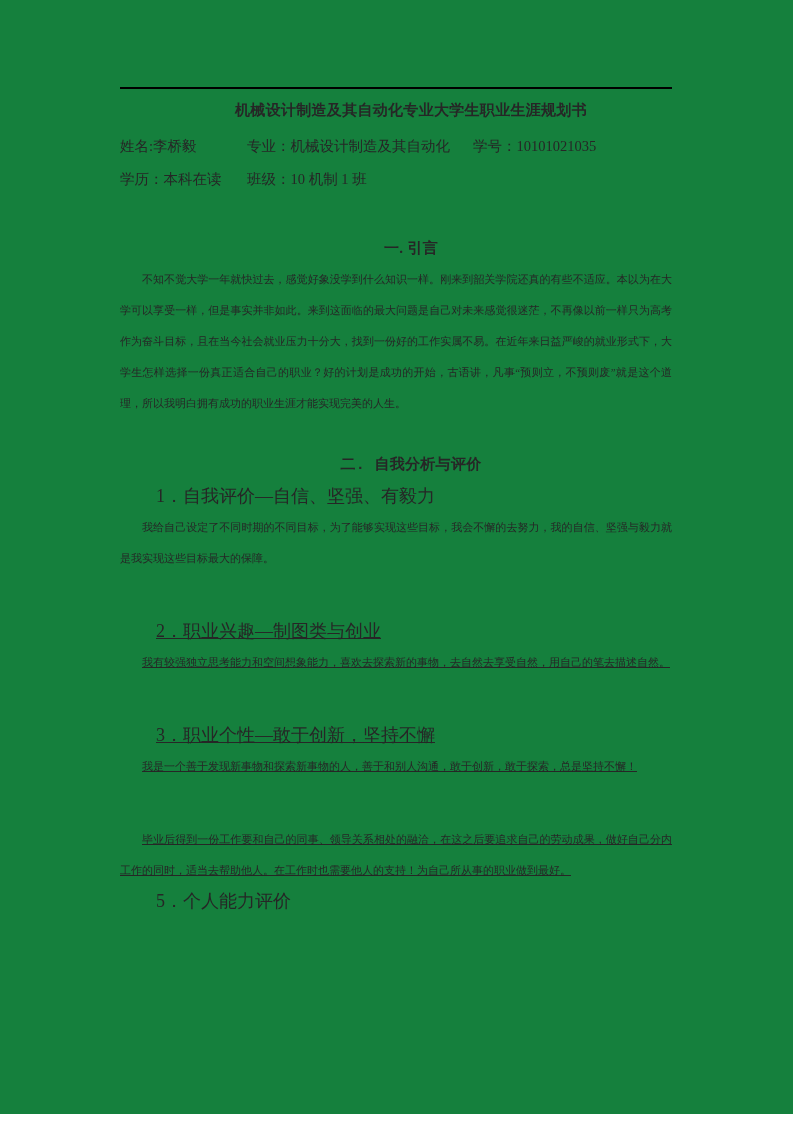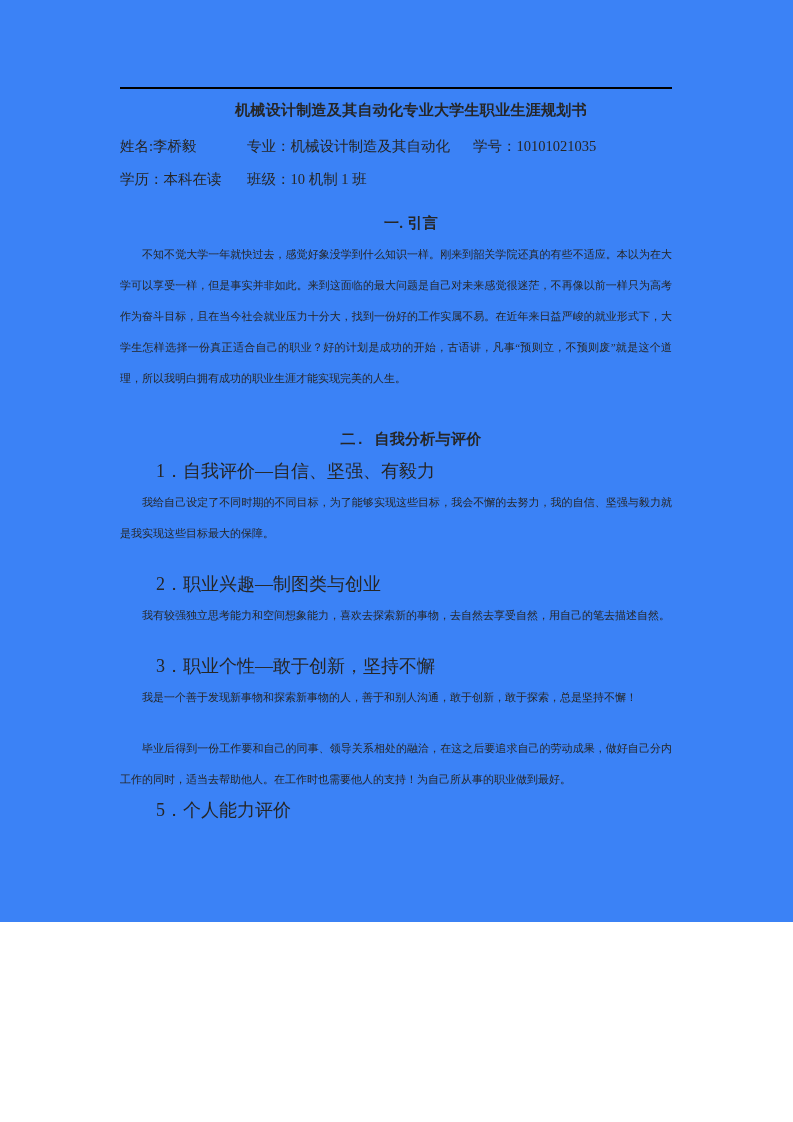--- a/index.html
+++ b/index.html
@@ -4,22 +4,22 @@
 <style>
   * { box-sizing: border-box; }
   html, body {
     margin: 0;
     padding: 0;
     background: #ffffff;
   }
   .page {
     position: relative;
     width: 793px;
-    height: 922px;
-    background: #3b82f6;
+    height: 1114px;
+    background: #15803d;
     overflow: hidden;
     font-family: "Liberation Serif", "DejaVu Serif", serif;
     color: #262626;
   }
   .content {
     position: absolute;
     left: 120px;
     top: 0;
     width: 552px;
   }
@@ -48,31 +48,31 @@
   .info-col3 { display: inline-block; }
   .sec-heading {
     margin: 0;
     font-size: 15px;
     font-weight: bold;
     line-height: 31px;
     text-align: center;
     text-indent: 2em;
     letter-spacing: 0.3px;
   }
-  .h-intro { margin-top: 12px; }
+  .h-intro { margin-top: 37px; }
   .h-self  { margin-top: 31px; font-family: Liberation Mono, monospace; }
   .body-para {
     margin: 0;
     font-size: 11px;
     line-height: 31px;
     text-align: justify;
     text-indent: 2em;
   }
   .item { margin-top: 0; }
-  .item.spaced { margin-top: 20px; }
+  .item.spaced { margin-top: 42px; text-decoration: underline; }
   .item-title {
     margin: 0;
     font-size: 18px;
     line-height: 31px;
     text-indent: 2em;
     white-space: nowrap;
   }
 </style>
 </head>
 <body>

